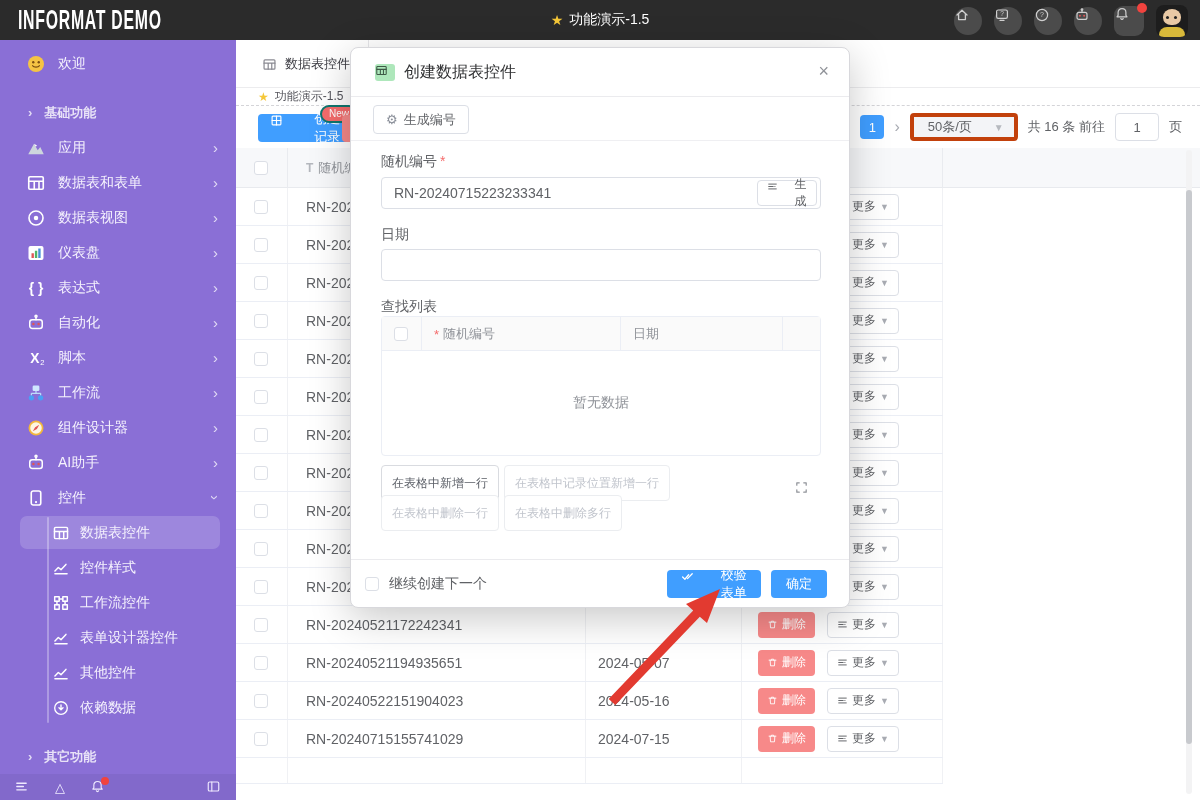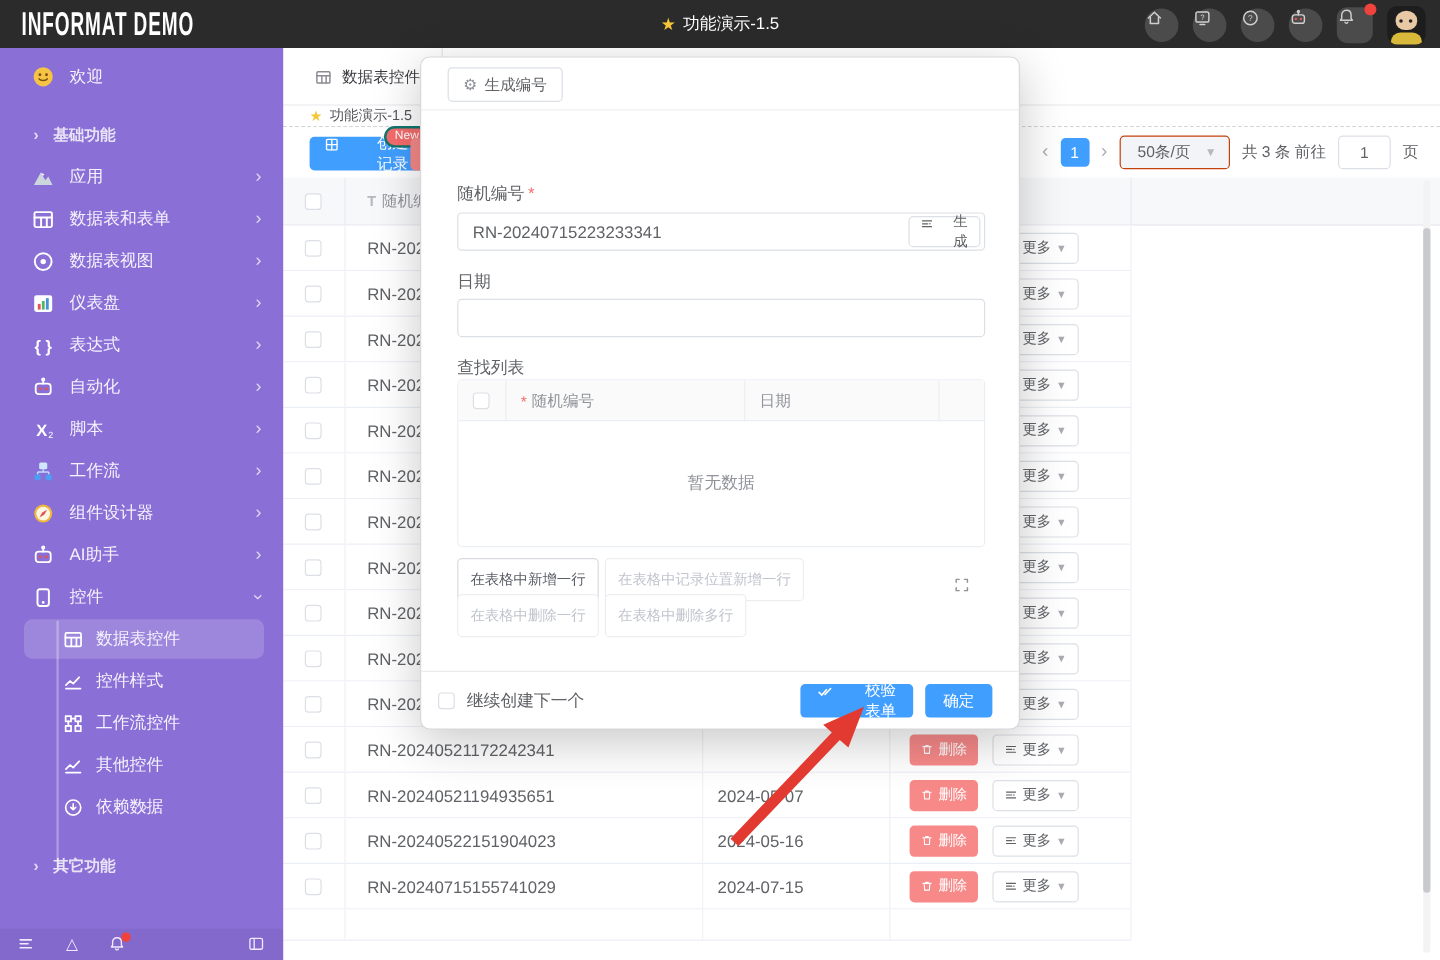--- a/index.html
+++ b/index.html
@@ -65,22 +65,22 @@
                 border:none; border-radius:4px; font-size:13px; display:flex; align-items:center; gap:6px; cursor:pointer; }
   .create-btn svg { width:13px; height:13px; }
   .new-badge { position:absolute; left:84px; top:-1px; padding:1px 7px 2px; background:#f56c6c; color:#fff;
                font-size:10px; border-radius:9px; border:2px solid #0f766e; }
   .red-sliver { position:absolute; left:106px; top:9px; width:16px; height:27px; background:#f78989; border-radius:4px; }
   .pagination { position:absolute; right:18px; top:7px; height:28px; display:flex; align-items:center; gap:10px;
                 font-size:13px; color:#606266; }
   .pg-arrow { color:#a8abb2; font-size:16px; cursor:pointer; }
   .pg-cur { width:24px; height:24px; background:#409eff; color:#fff; border-radius:4px; display:flex;
             align-items:center; justify-content:center; font-size:13px; cursor:pointer; }
-  .pg-size { height:28px; padding:0 10px 0 14px; background:#f3f4f7; border:1px solid #c2410c; border-radius:4px;
-             display:flex; align-items:center; gap:12px; color:#606266; cursor:pointer; }
+  .pg-size { height:28px; padding:0 10px 0 14px; background:#f3f4f7; border:4px solid #c2410c; border-radius:4px;
+             display:flex; align-items:center; gap:22px; color:#606266; cursor:pointer; }
   .pg-size .dn { color:#b6b9bf; font-size:10px; }
   .pg-goto-input { width:44px; height:28px; border:1px solid #dcdfe6; border-radius:4px; text-align:center;
                    font-size:13px; color:#606266; outline:none; font-family:inherit; }
 
   
   .thead { position:absolute; left:0; top:108px; width:100%; height:40px; background:#f7f8fa; border-bottom:1px solid #e8eaee; }
   .th { position:absolute; top:0; height:40px; display:flex; align-items:center; font-size:13px; color:#909399;
         border-right:1px solid #e9ebef; }
   .th-cb { left:0; width:52px; } .th-id { left:52px; width:298px; padding-left:18px; gap:5px; }
   .th-date { left:350px; width:156px; padding-left:12px; } .th-act { left:506px; width:201px; }
@@ -378,20 +378,29 @@
           </span>
           <span>工作流控件</span>
         </div>
         <div class="m-sub">
           <span class="iconslot">
             <svg viewBox="0 0 16 16" fill="none" stroke="currentColor" stroke-width="1.3" stroke-linecap="round" stroke-linejoin="round">
               <path d="M2.6 10.6l3-3 2.4 1.9 4.4-4.7"></path>
               <path d="M2.6 13.2h10.8"></path>
             </svg>
           </span>
+          <span>表单设计器控件</span>
+        </div>
+        <div class="m-sub">
+          <span class="iconslot">
+            <svg viewBox="0 0 16 16" fill="none" stroke="currentColor" stroke-width="1.3" stroke-linecap="round" stroke-linejoin="round">
+              <path d="M2.6 10.6l3-3 2.4 1.9 4.4-4.7"></path>
+              <path d="M2.6 13.2h10.8"></path>
+            </svg>
+          </span>
           <span>其他控件</span>
         </div>
         <div class="m-sub">
           <span class="iconslot">
             <svg viewBox="0 0 16 16" fill="none" stroke="currentColor" stroke-width="1.2" stroke-linecap="round" stroke-linejoin="round">
               <circle cx="8" cy="8" r="5.6"></circle>
               <path d="M8 5.2v4.2M6.2 7.8 8 9.6l1.8-1.8"></path>
             </svg>
           </span>
           <span>依赖数据</span>
@@ -463,21 +472,21 @@
       <span class="new-badge">New</span>
       <span class="red-sliver"></span>
       <div class="pagination">
         <span class="pg-arrow">‹</span>
         <span class="pg-cur">1</span>
         <span class="pg-arrow">›</span>
         <span class="pg-size">
           <span>50条/页</span>
             <span class="dn">▼</span>
         </span>
-        <span><span>共 3 条</span>&nbsp;<span>前往</span></span>
+        <span><span>共 16 条</span>&nbsp;<span>前往</span></span>
         <input class="pg-goto-input" value="1" style="">
         <span>页</span>
       </div>
     </div>
 
     <div class="thead">
       <div class="th th-cb">
           <span class="cb"></span>
         </div>
       <div class="th th-id">
@@ -797,20 +806,32 @@
           <div class="td c-act"></div>
         </div>
       </div>
 
     <div class="vscroll">
         <div class="vthumb"></div>
       </div>
   </main>
 
   <section class="modal">
+    <div class="mod-head">
+      <span class="mod-ticon">
+          <span style="display: flex; width: 100%; height: 100%;">
+            <svg viewBox="0 0 16 16" fill="none" stroke="currentColor" stroke-width="1.3" stroke-linecap="round" stroke-linejoin="round">
+              <rect x="2.2" y="3" width="11.6" height="10" rx="1"></rect>
+              <path d="M2.2 6.6h11.6M6.6 6.6V13M10.4 6.6V13"></path>
+            </svg>
+          </span>
+        </span>
+      <span class="mod-title">创建数据表控件</span>
+      <span class="mod-close">×</span>
+    </div>
     <div class="mod-toolbar">
       <button class="gen-btn">
         <span class="gear">⚙</span>
         <span>生成编号</span>
       </button>
     </div>
 
     <label class="f-label" style="top:105px">
       <span>随机编号</span><span class="req">*</span>
     </label>

